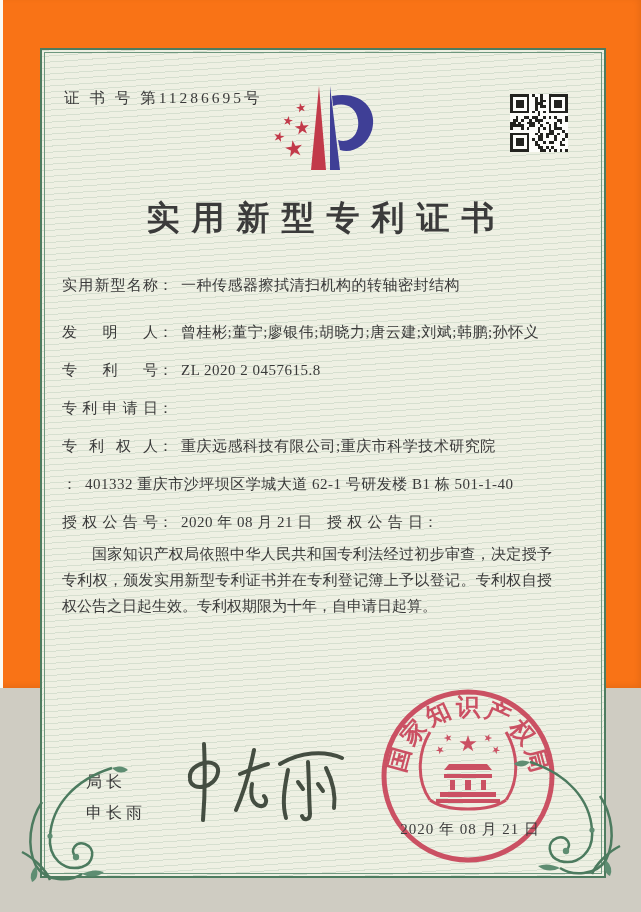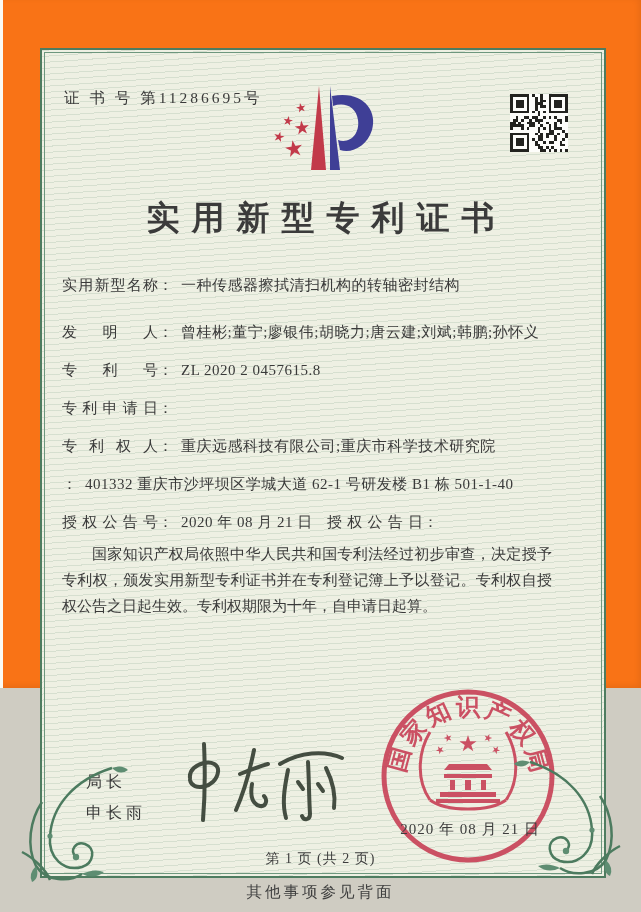--- a/index.html
+++ b/index.html
@@ -412,22 +412,20 @@
     </g>
     <g fill="none" stroke="#c9455a" stroke-width="3">
       <path d="M60,46 C48,66 46,94 60,114"></path>
       <path d="M136,46 C148,66 150,94 136,114"></path>
       <path d="M60,114 C76,126 120,126 136,114"></path>
     </g>
   </svg>
 
   <div class="seal-date">2020 年 08 月 21 日</div>
 
-  <div class="page-num">第 1 页 (共 2 页)</div>
-  <div class="back-note">其他事项参见背面</div>
 
   <svg class="ornament bl" viewBox="0 0 118 122">
     <g fill="none" stroke="#4c7b5f" stroke-width="2.5">
       <path d="M100,6 C62,18 40,44 38,74 C36,96 52,110 70,105 C82,101 84,86 73,82 C64,79 57,88 64,95"></path>
       <path d="M30,40 C18,58 14,84 24,104 C34,120 58,120 70,112"></path>
       <path d="M10,90 C22,96 34,108 38,118"></path>
     </g>
     <g fill="#5e8d72">
       <circle cx="64" cy="95" r="3.2"></circle>
       <circle cx="38" cy="74" r="2.6"></circle>

